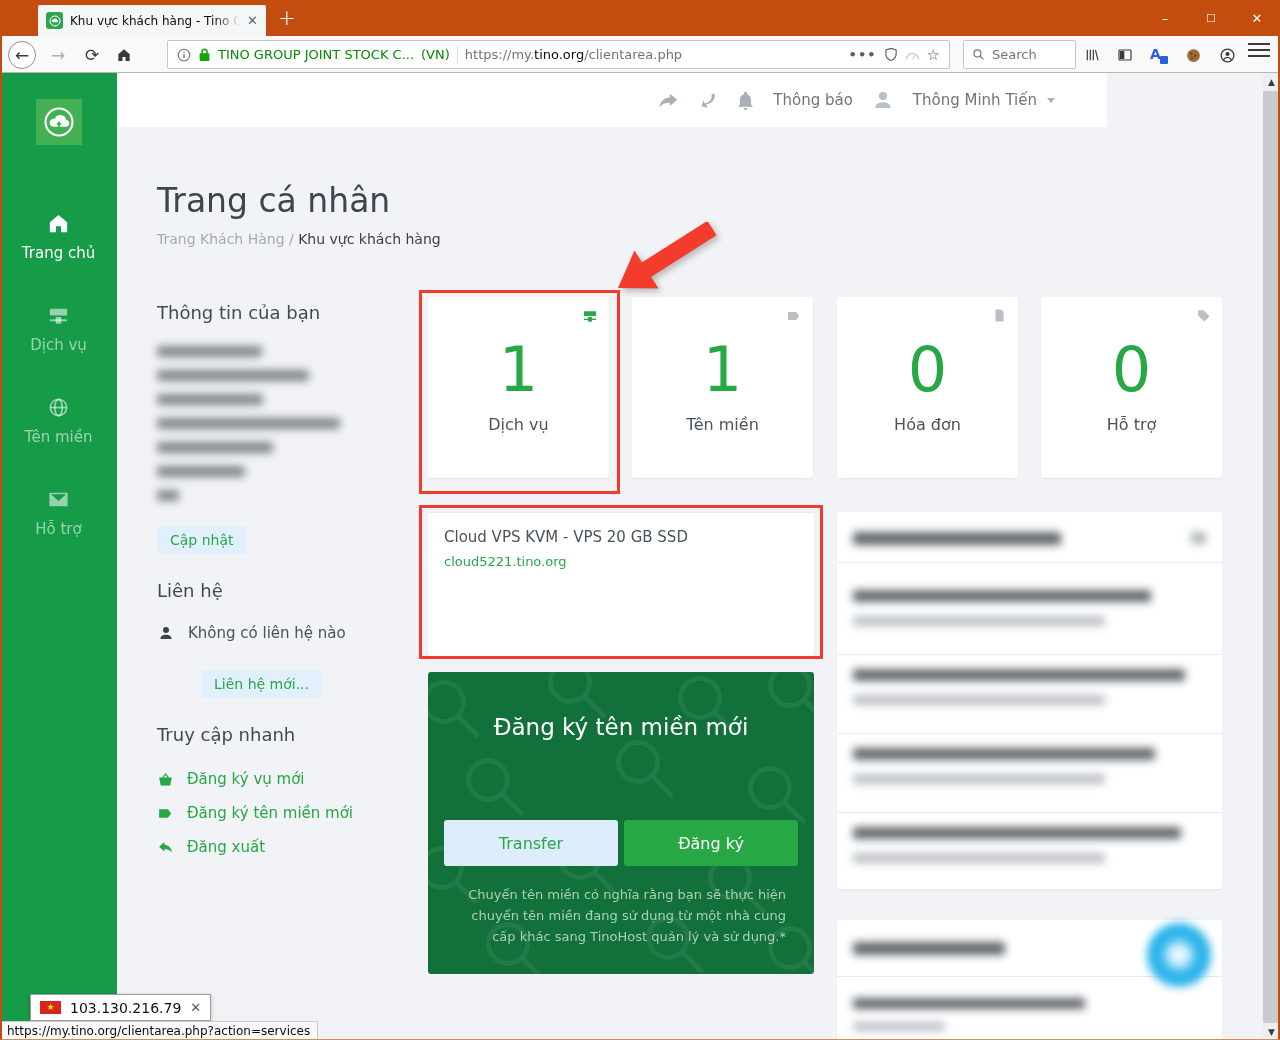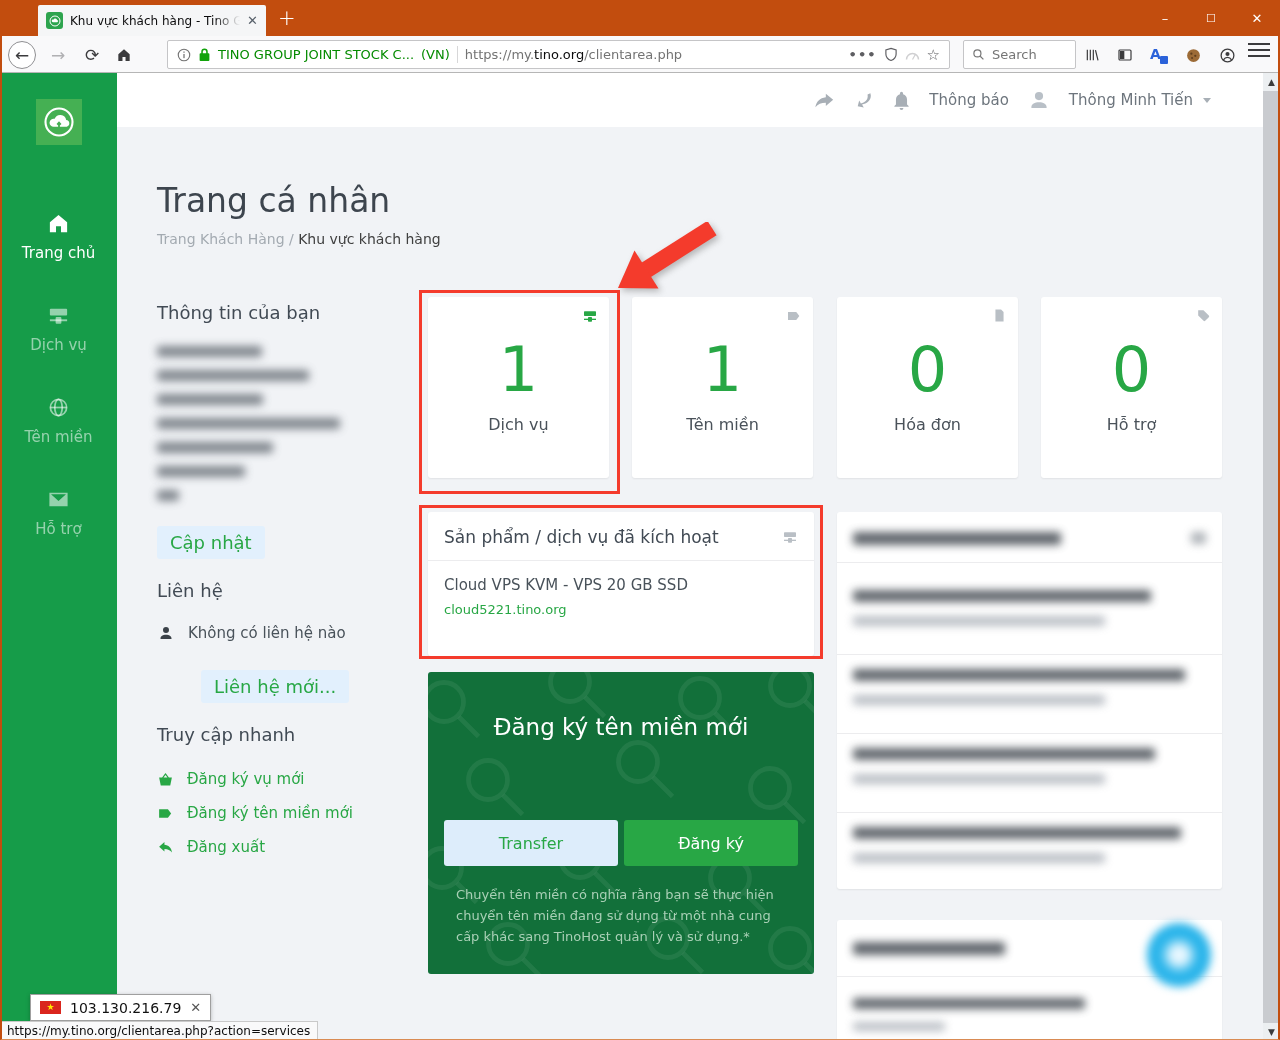--- a/index.html
+++ b/index.html
@@ -35,33 +35,33 @@
 
   
   .sidebar { position:absolute; left:0; top:73px; width:117px; height:967px; background:#169c49; }
   .logo { position:absolute; left:36px; top:26px; width:46px; height:46px; background:#45b053; display:flex; align-items:center; justify-content:center; }
   .side-nav { position:absolute; top:100px; left:0; width:117px; display:flex; flex-direction:column; }
   .side-item { height:92px; display:flex; flex-direction:column; align-items:center; justify-content:center; gap:9px; color:rgba(255,255,255,.55); font-size:15px; }
   .side-item.active { color:#fff; }
   .side-item .lbl { white-space:nowrap; }
 
   
-  .topbar { position:absolute; left:117px; top:73px; width:1146px; height:54px; background:#fff; display:flex; align-items:center; justify-content:flex-end; gap:18px; padding-right:52px; color:#a8afb6; }
+  .topbar { position:absolute; left:117px; top:73px; width:990px; height:54px; background:#fff; display:flex; align-items:center; justify-content:flex-end; gap:18px; padding-right:52px; color:#a8afb6; }
   .topbar .txt { color:#6d757d; font-size:15px; }
   .caret { width:0; height:0; border-left:4px solid transparent; border-right:4px solid transparent; border-top:5px solid #a8afb6; margin-left:-8px; }
 
   
   .content-bg { position:absolute; left:117px; top:127px; width:1146px; height:913px; background:#f1f3f6; }
   .page-title { position:absolute; left:157px; top:181px; font-size:33px; color:#3d454e; }
   .breadcrumb { position:absolute; left:157px; top:231px; font-size:14px; color:#a3aab1; }
   .breadcrumb .cur { color:#404040; }
 
   .h-sec { position:absolute; font-size:18px; color:#414a54; }
   .blur-bar { position:absolute; border-radius:3px; filter:blur(4px); opacity:.8; }
-  .chip { position:absolute; background:#e2f0fd; color:#28a745; font-size:18px; padding:6px 13px; border-radius:3px; }
+  .chip { position:absolute; background:#e2f0fd; color:#28a745; font-size:14px; padding:6px 13px; border-radius:3px; }
   .contact-row { position:absolute; left:157px; top:624px; display:flex; align-items:flex-end; gap:13px; color:#49525a; font-size:15px; }
   .qlink { position:absolute; left:157px; display:flex; align-items:center; gap:13px; color:#28a745; font-size:15px; }
 
   .card { position:absolute; top:297px; width:181px; height:181px; background:#fff; border-radius:3px; box-shadow:0 1px 2px rgba(0,0,0,.07); }
   .card .num { position:absolute; top:36px; left:0; width:100%; text-align:center; font-size:62px; color:#28a745; }
   .card .lbl { position:absolute; top:118px; left:0; width:100%; text-align:center; font-size:16px; color:#4a525a; }
   .card .cico { position:absolute; top:11px; right:11px; color:#b9bfc5; }
   .card .cico.green { color:#28a745; }
 
   .panel { position:absolute; background:#fff; border-radius:3px; box-shadow:0 1px 2px rgba(0,0,0,.07); }
@@ -72,21 +72,21 @@
   .products .pname { margin:15px 16px 0; font-size:15px; color:#49525a; }
   .products .plink { margin:8px 16px 0; font-size:13px; color:#28a745; }
 
   .domainbox { position:absolute; left:428px; top:672px; width:386px; height:302px; background:#12703a; border-radius:3px; overflow:hidden; }
   .domainbox .wm { position:absolute; left:0; top:0; }
   .domainbox h2 { position:absolute; top:42px; width:100%; text-align:center; color:#fff; font-size:23px; font-weight:normal; }
   .domainbox input { position:absolute; left:16px; top:92px; width:354px; height:44px; border:none; border-radius:3px; text-align:center; font-size:17px; color:#444; outline:none; font-family:inherit; }
   .domainbox input::placeholder { color:#b4bcc4; }
   .btn-transfer { position:absolute; left:16px; top:148px; width:174px; height:46px; background:#ddedfb; color:#28a745; font-size:16px; border:none; border-radius:3px; font-family:inherit; }
   .btn-register { position:absolute; left:196px; top:148px; width:174px; height:46px; background:#28a745; color:#fff; font-size:16px; border:none; border-radius:3px; font-family:inherit; }
-  .domain-note { position:absolute; left:28px; top:212px; width:330px; text-align:left; font-size:13px; line-height:1.62; color:#a9d0b6; }
+  .domain-note { position:absolute; left:28px; top:212px; width:330px; text-align:right; font-size:13px; line-height:1.62; color:#a9d0b6; }
 
   .tickets { left:837px; top:512px; width:385px; height:377px; }
   .tickets .div { position:absolute; left:0; width:100%; height:1px; background:#ececee; }
   .recent { left:837px; top:920px; width:385px; height:120px; border-radius:3px 3px 0 0; }
   .chat-bubble { position:absolute; left:1147px; top:923px; width:64px; height:64px; border-radius:50%;
     background:radial-gradient(circle, #eaf8ff 0 16%, #29b4ea 42%, #29b4ea 100%); filter:blur(4px); }
 
   
   .hl { position:absolute; border:3px solid #f43b2c; }
   .hl1 { left:419px; top:290px; width:201px; height:204px; }
@@ -392,30 +392,20 @@
   <span class="cico">
       <svg width="15" height="15" viewBox="0 0 24 24" fill="currentColor">
         <path d="M3.5 3.5h8.4l8.6 8.6a1.8 1.8 0 0 1 0 2.6l-5.8 5.8a1.8 1.8 0 0 1-2.6 0L3.5 11.9z"></path>
       </svg>
     </span>
   <div class="num">0</div>
   <div class="lbl">Hỗ trợ</div>
 </div>
 
 <div class="panel products">
-  <div class="ph">
-    <span class="pt">Sản phẩm / dịch vụ đã kích hoạt</span>
-    <span style="color:#b9bfc5;">
-        <svg width="16" height="16" viewBox="0 0 24 24" fill="currentColor">
-          <rect x="3" y="5" width="18" height="7" rx="1"></rect>
-          <rect x="3" y="16" width="18" height="2"></rect>
-          <rect x="9" y="13.5" width="6" height="7" rx="1"></rect>
-        </svg>
-      </span>
-  </div>
   <div class="pd"></div>
   <div class="pname">Cloud VPS KVM - VPS 20 GB SSD</div>
   <div class="plink">cloud5221.tino.org</div>
 </div>
 
 <div class="domainbox">
   <svg class="wm" width="386" height="302">
     <defs>
         <g id="mag" fill="none" stroke="rgba(255,255,255,0.07)" stroke-width="1.6">
       <circle cx="8" cy="8" r="6.5"></circle>

